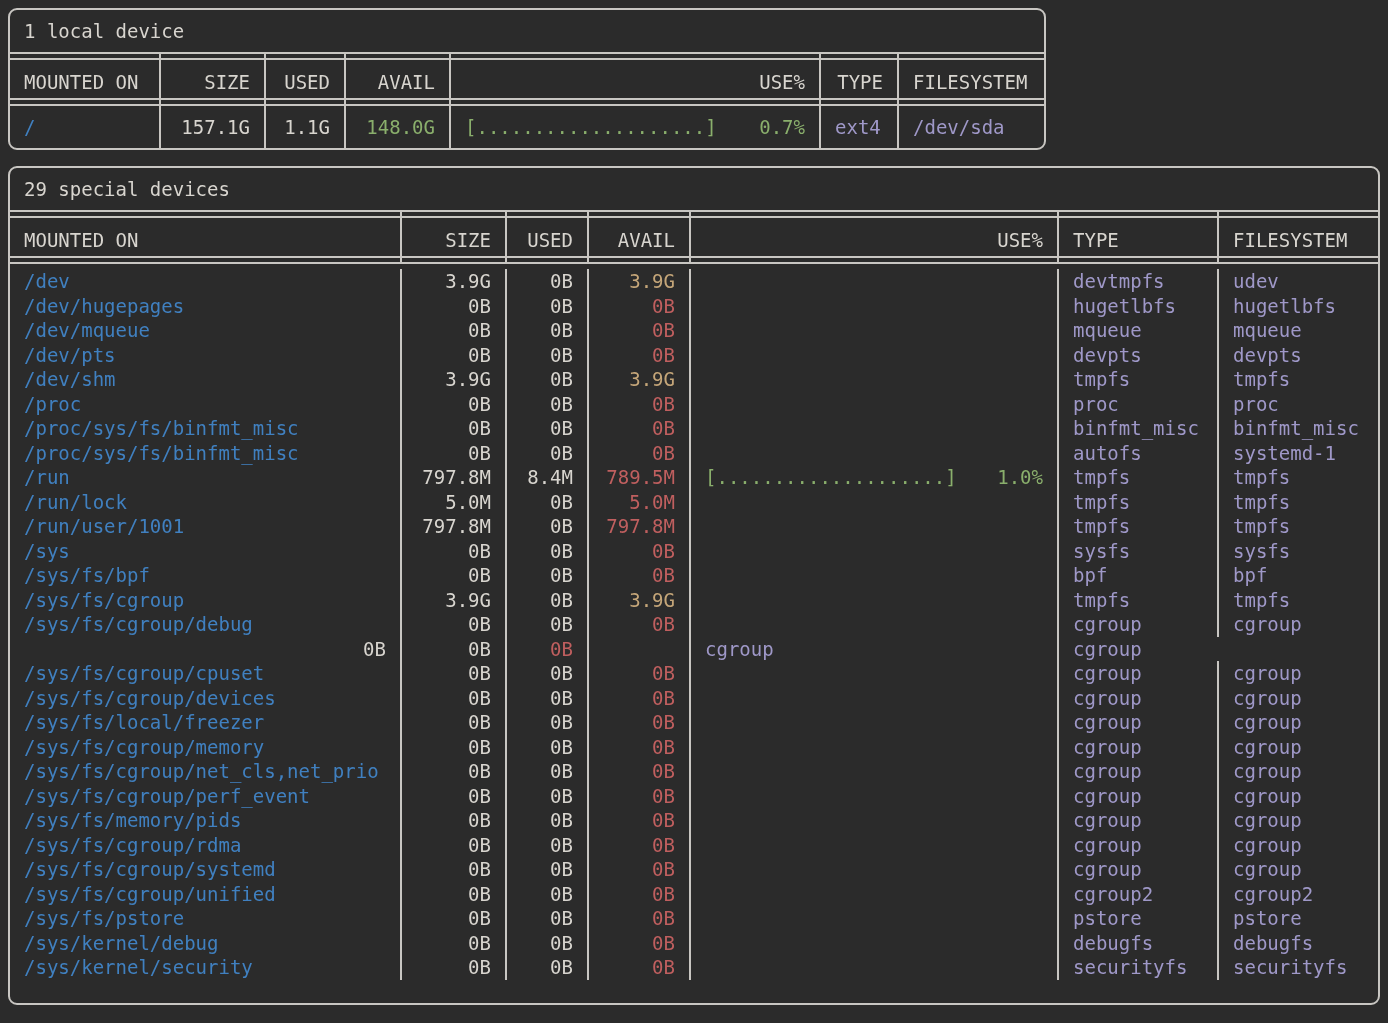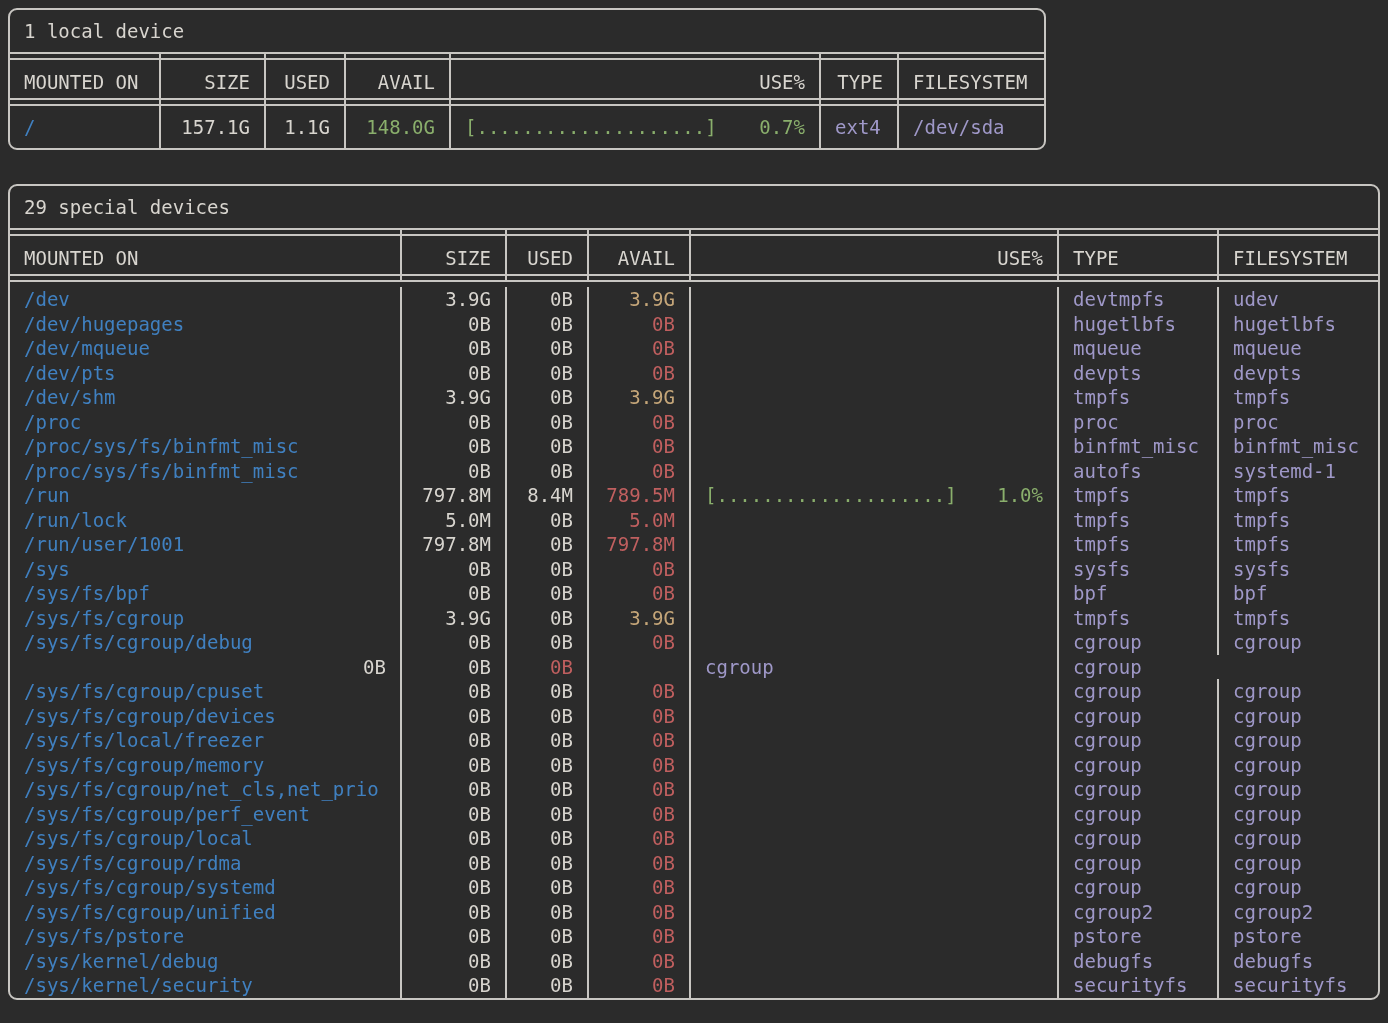--- a/index.html
+++ b/index.html
@@ -8,35 +8,35 @@
   }
   *{box-sizing:content-box}
   html,body{margin:0;padding:0}
   body{
     width:1372px;height:1007px;padding:8px;
     background:var(--bg);color:var(--fg);
     font-family:"DejaVu Sans Mono","Liberation Mono",monospace;
     font-size:19px;overflow:hidden;
   }
   .tbl{border:2px solid var(--border);border-radius:9px;overflow:hidden;background:var(--bg)}
-  .t1{width:1034px;margin-bottom:34px}
+  .t1{width:1034px;margin-bottom:16px}
   .t2{width:1368px}
   .title{height:42px;line-height:42px;padding:0 14px;white-space:nowrap}
   .grid{display:grid}
   .g1{grid-template-columns:149px 105px 80px 105px 370px 78px 1fr}
   .g2{grid-template-columns:390px 105px 82px 102px 368px 160px 1fr}
   .c{border-left:2px solid var(--border);padding:0 14px;white-space:nowrap;overflow:hidden}
   .grid > .c:first-child{border-left:none}
   .ddiv{height:4px;border-top:2px solid var(--border);border-bottom:2px solid var(--border)}
   .ddiv > .c{padding:0}
   .header > .c{height:38px;line-height:44px}
   .ctr{text-align:right}
   .num{text-align:right}
   .t1 .datarow > .c{height:42px;line-height:42px}
-  .body{padding:5px 0 0}
+  .body{padding:5px 0 23px}
   .body .datarow > .c{height:24.5px;line-height:24.5px}
   .use{display:flex;justify-content:space-between;align-items:center}
   .blue{color:var(--blue)}
   .green{color:var(--green)}
   .lav{color:var(--lavender)}
   [data-variant="red"]{color:var(--red)}
   [data-variant="yellow"]{color:var(--yellow)}
   [data-variant="green"]{color:var(--green)}
 </style>
 </head>
@@ -405,21 +405,21 @@
           <div class="c num" data-variant="red">0B</div>
           <div class="c use">
             <span class="green"></span>
             <span class="green"></span>
           </div>
           <div class="c lav">cgroup</div>
           <div class="c lav">cgroup</div>
         </div>
 
         <div class="grid g2 datarow">
-          <div class="c blue">/sys/fs/cgroup/local</div>
+          <div class="c blue">/sys/fs/memory/pids</div>
           <div class="c num">0B</div>
           <div class="c num">0B</div>
           <div class="c num" data-variant="red">0B</div>
           <div class="c use">
             <span class="green"></span>
             <span class="green"></span>
           </div>
           <div class="c lav">cgroup</div>
           <div class="c lav">cgroup</div>
         </div>

